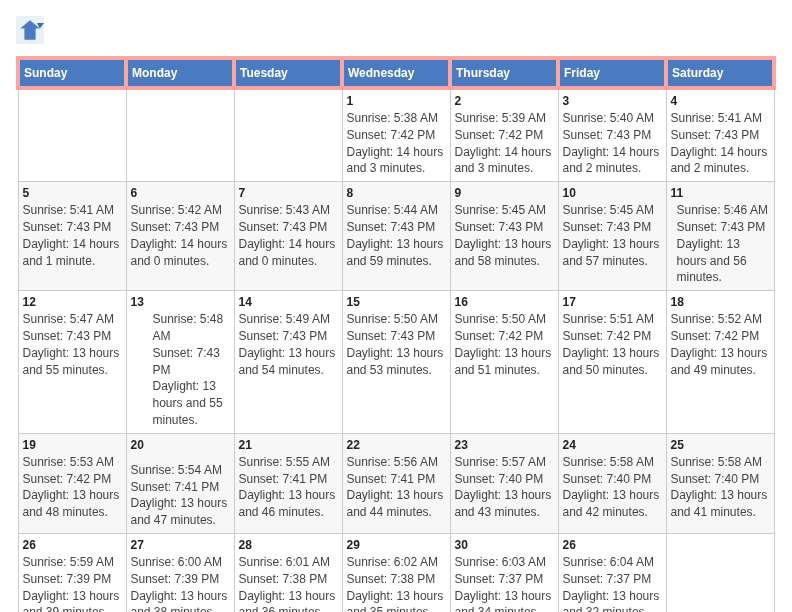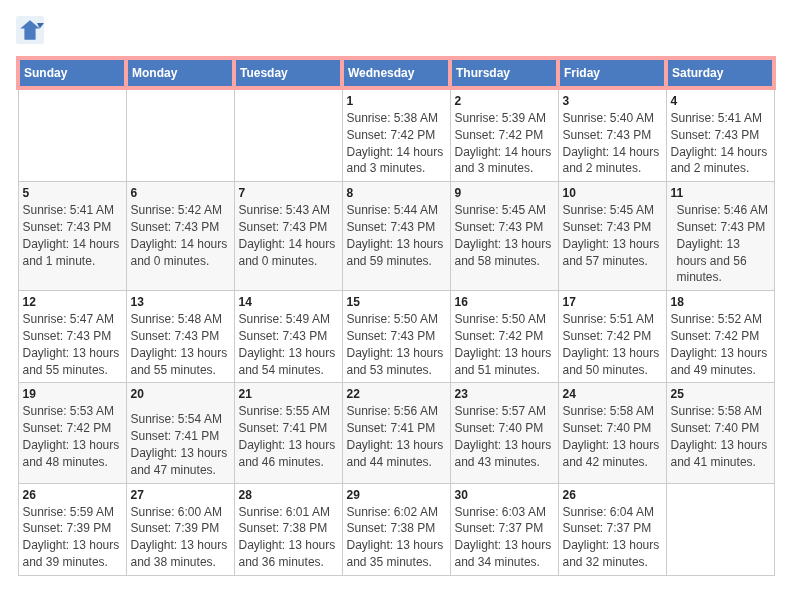--- a/index.html
+++ b/index.html
@@ -195,21 +195,21 @@
       </tr>
       <tr>
         <td>
           <div class="day-number">12</div>
           <div class="day-info" style="white-space: pre-line;">Sunrise: 5:47 AM
 Sunset: 7:43 PM
 Daylight: 13 hours and 55 minutes.</div>
         </td>
         <td>
           <div class="day-number">13</div>
-          <div class="day-info" style="white-space: pre-line;">Sunrise: 5:48 AM
+          <div class="day-info" style="white-space: pre-line; margin-left: 22px;">Sunrise: 5:48 AM
 Sunset: 7:43 PM
 Daylight: 13 hours and 55 minutes.</div>
         </td>
         <td>
           <div class="day-number">14</div>
           <div class="day-info" style="white-space: pre-line;">Sunrise: 5:49 AM
 Sunset: 7:43 PM
 Daylight: 13 hours and 54 minutes.</div>
         </td>
         <td>

